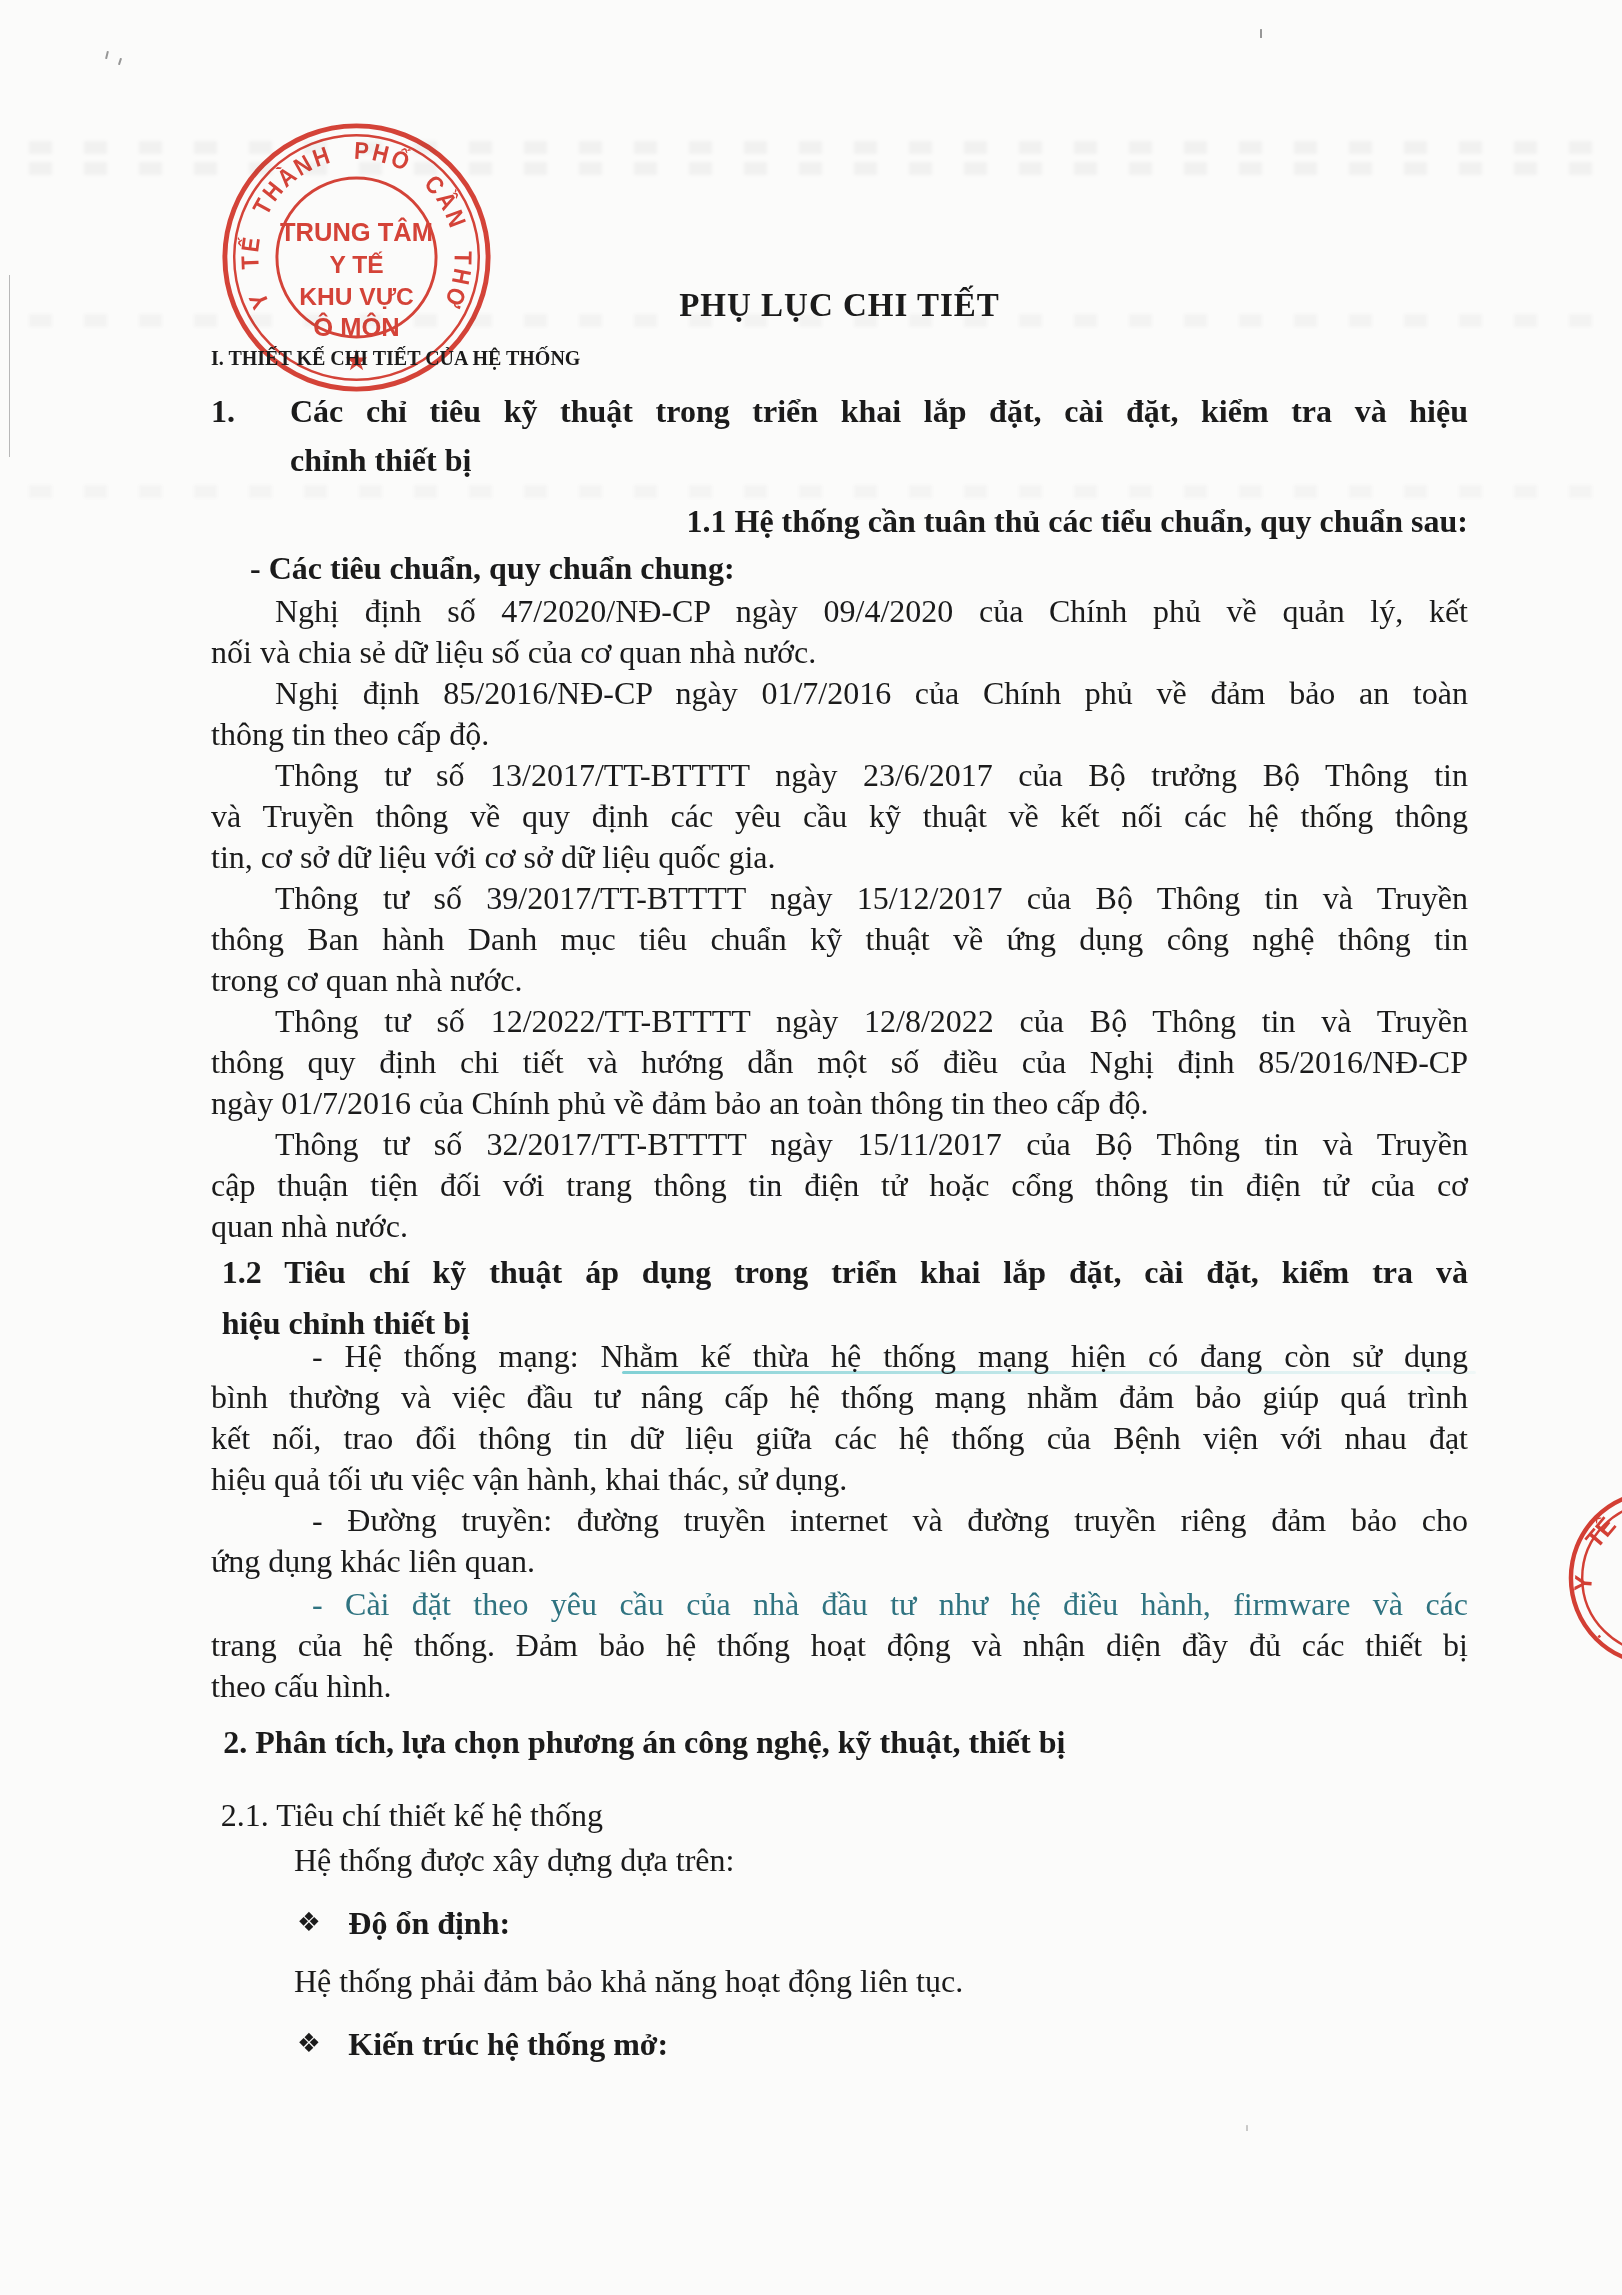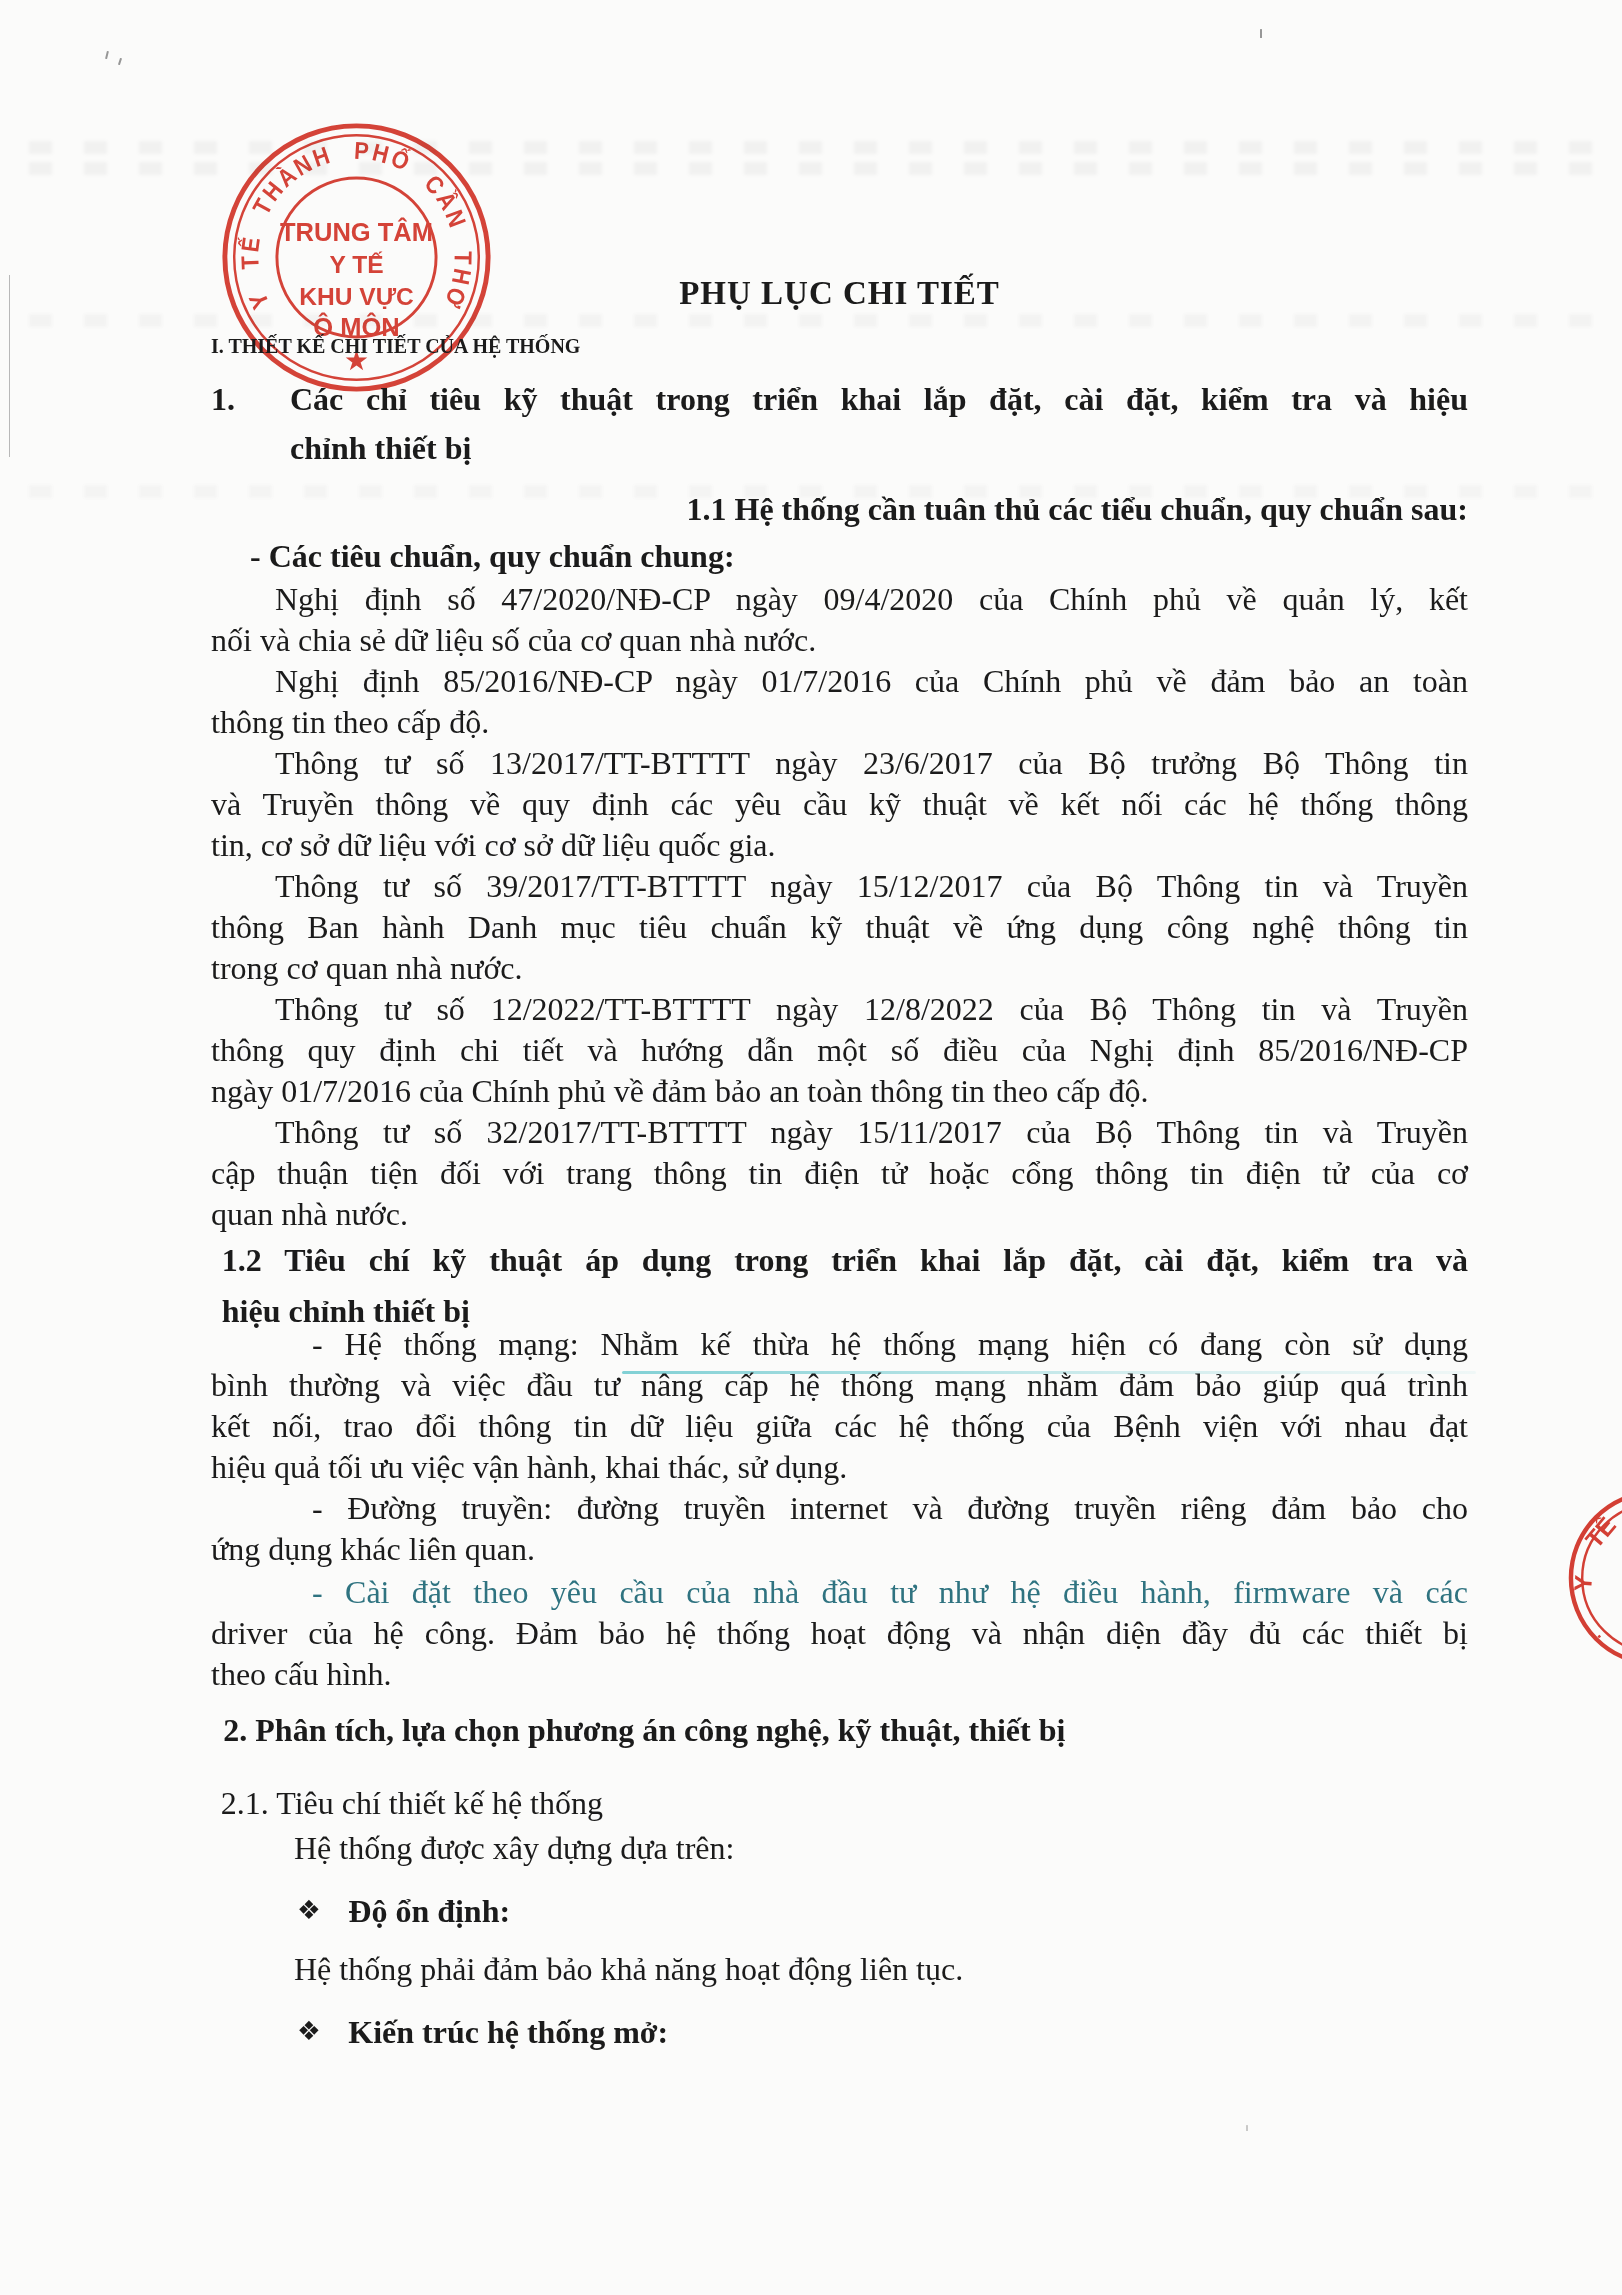--- a/index.html
+++ b/index.html
@@ -18,21 +18,21 @@
   }
   .gb1 { top:141px; } .gb2 { top:162px; } .gb3 { top:314px; opacity:.8; } .gb4 { top:485px; opacity:.7; }
   .edge-line { position:absolute; left:8.8px; top:275px; width:1.5px; height:182px; background:rgba(60,60,60,0.35); }
   .speck { position:absolute; background:rgba(70,70,70,0.55); border-radius:0.5px; }
   .sp1 { left:106px; top:51px; width:2px; height:7.9px; transform:rotate(14deg); }
   .sp2 { left:119px; top:58px; width:2px; height:6.9px; transform:rotate(18deg); }
   .sp3 { left:1260px; top:29.4px; width:1.5px; height:8.8px; }
   .sp4 { left:1246px; top:2125px; width:2px; height:5.9px; opacity:.5; }
 
   .content {
-    position:absolute; left:211px; top:4px; width:1257px; padding-top:265px;
+    position:absolute; left:211px; top:16px; width:1257px; padding-top:265px;
     font-size:32px; line-height:41px;
   }
   .doc-title {
     text-align:center; font-weight:bold; font-size:33px; line-height:49px;
     letter-spacing:1px;
   }
   .doc-h1 { margin-top:4px; font-weight:bold; font-size:20px; line-height:49px; }
 
   .block { position:relative; }
   .line { white-space:nowrap; }
@@ -156,21 +156,21 @@
           <div class="line full">bình thường và việc đầu tư nâng cấp hệ thống mạng nhằm đảm bảo giúp quá trình</div>
           <div class="line full">kết nối, trao đổi thông tin dữ liệu giữa các hệ thống của Bệnh viện với nhau đạt</div>
           <div class="line wrapok">hiệu quả tối ưu việc vận hành, khai thác, sử dụng.</div>
         </div>
         <div class="block dash-para b-pline">
           <div class="line full indent">- Đường truyền: đường truyền internet và đường truyền riêng đảm bảo cho</div>
           <div class="line wrapok">ứng dụng khác liên quan.</div>
         </div>
         <div class="block dash-para b-pinstall">
           <div class="line full indent" style="color: rgb(47, 115, 128);">- Cài đặt theo yêu cầu của nhà đầu tư như hệ điều hành, firmware và các</div>
-          <div class="line full">driver của hệ công. Đảm bảo hệ thống hoạt động và nhận diện đầy đủ các thiết bị</div>
+          <div class="line full">trang của hệ thống. Đảm bảo hệ thống hoạt động và nhận diện đầy đủ các thiết bị</div>
           <div class="line wrapok">theo cấu hình.</div>
         </div>
         <div class="block subheading b-h2">
           <div class="line wrapok">2. Phân tích, lựa chọn phương án công nghệ, kỹ thuật, thiết bị</div>
         </div>
         <div class="block subheading b-h21">
           <div class="line wrapok">2.1. Tiêu chí thiết kế hệ thống</div>
         </div>
         <div class="block para-plain b-pbuild">
           <div class="line wrapok">Hệ thống được xây dựng dựa trên:</div>

